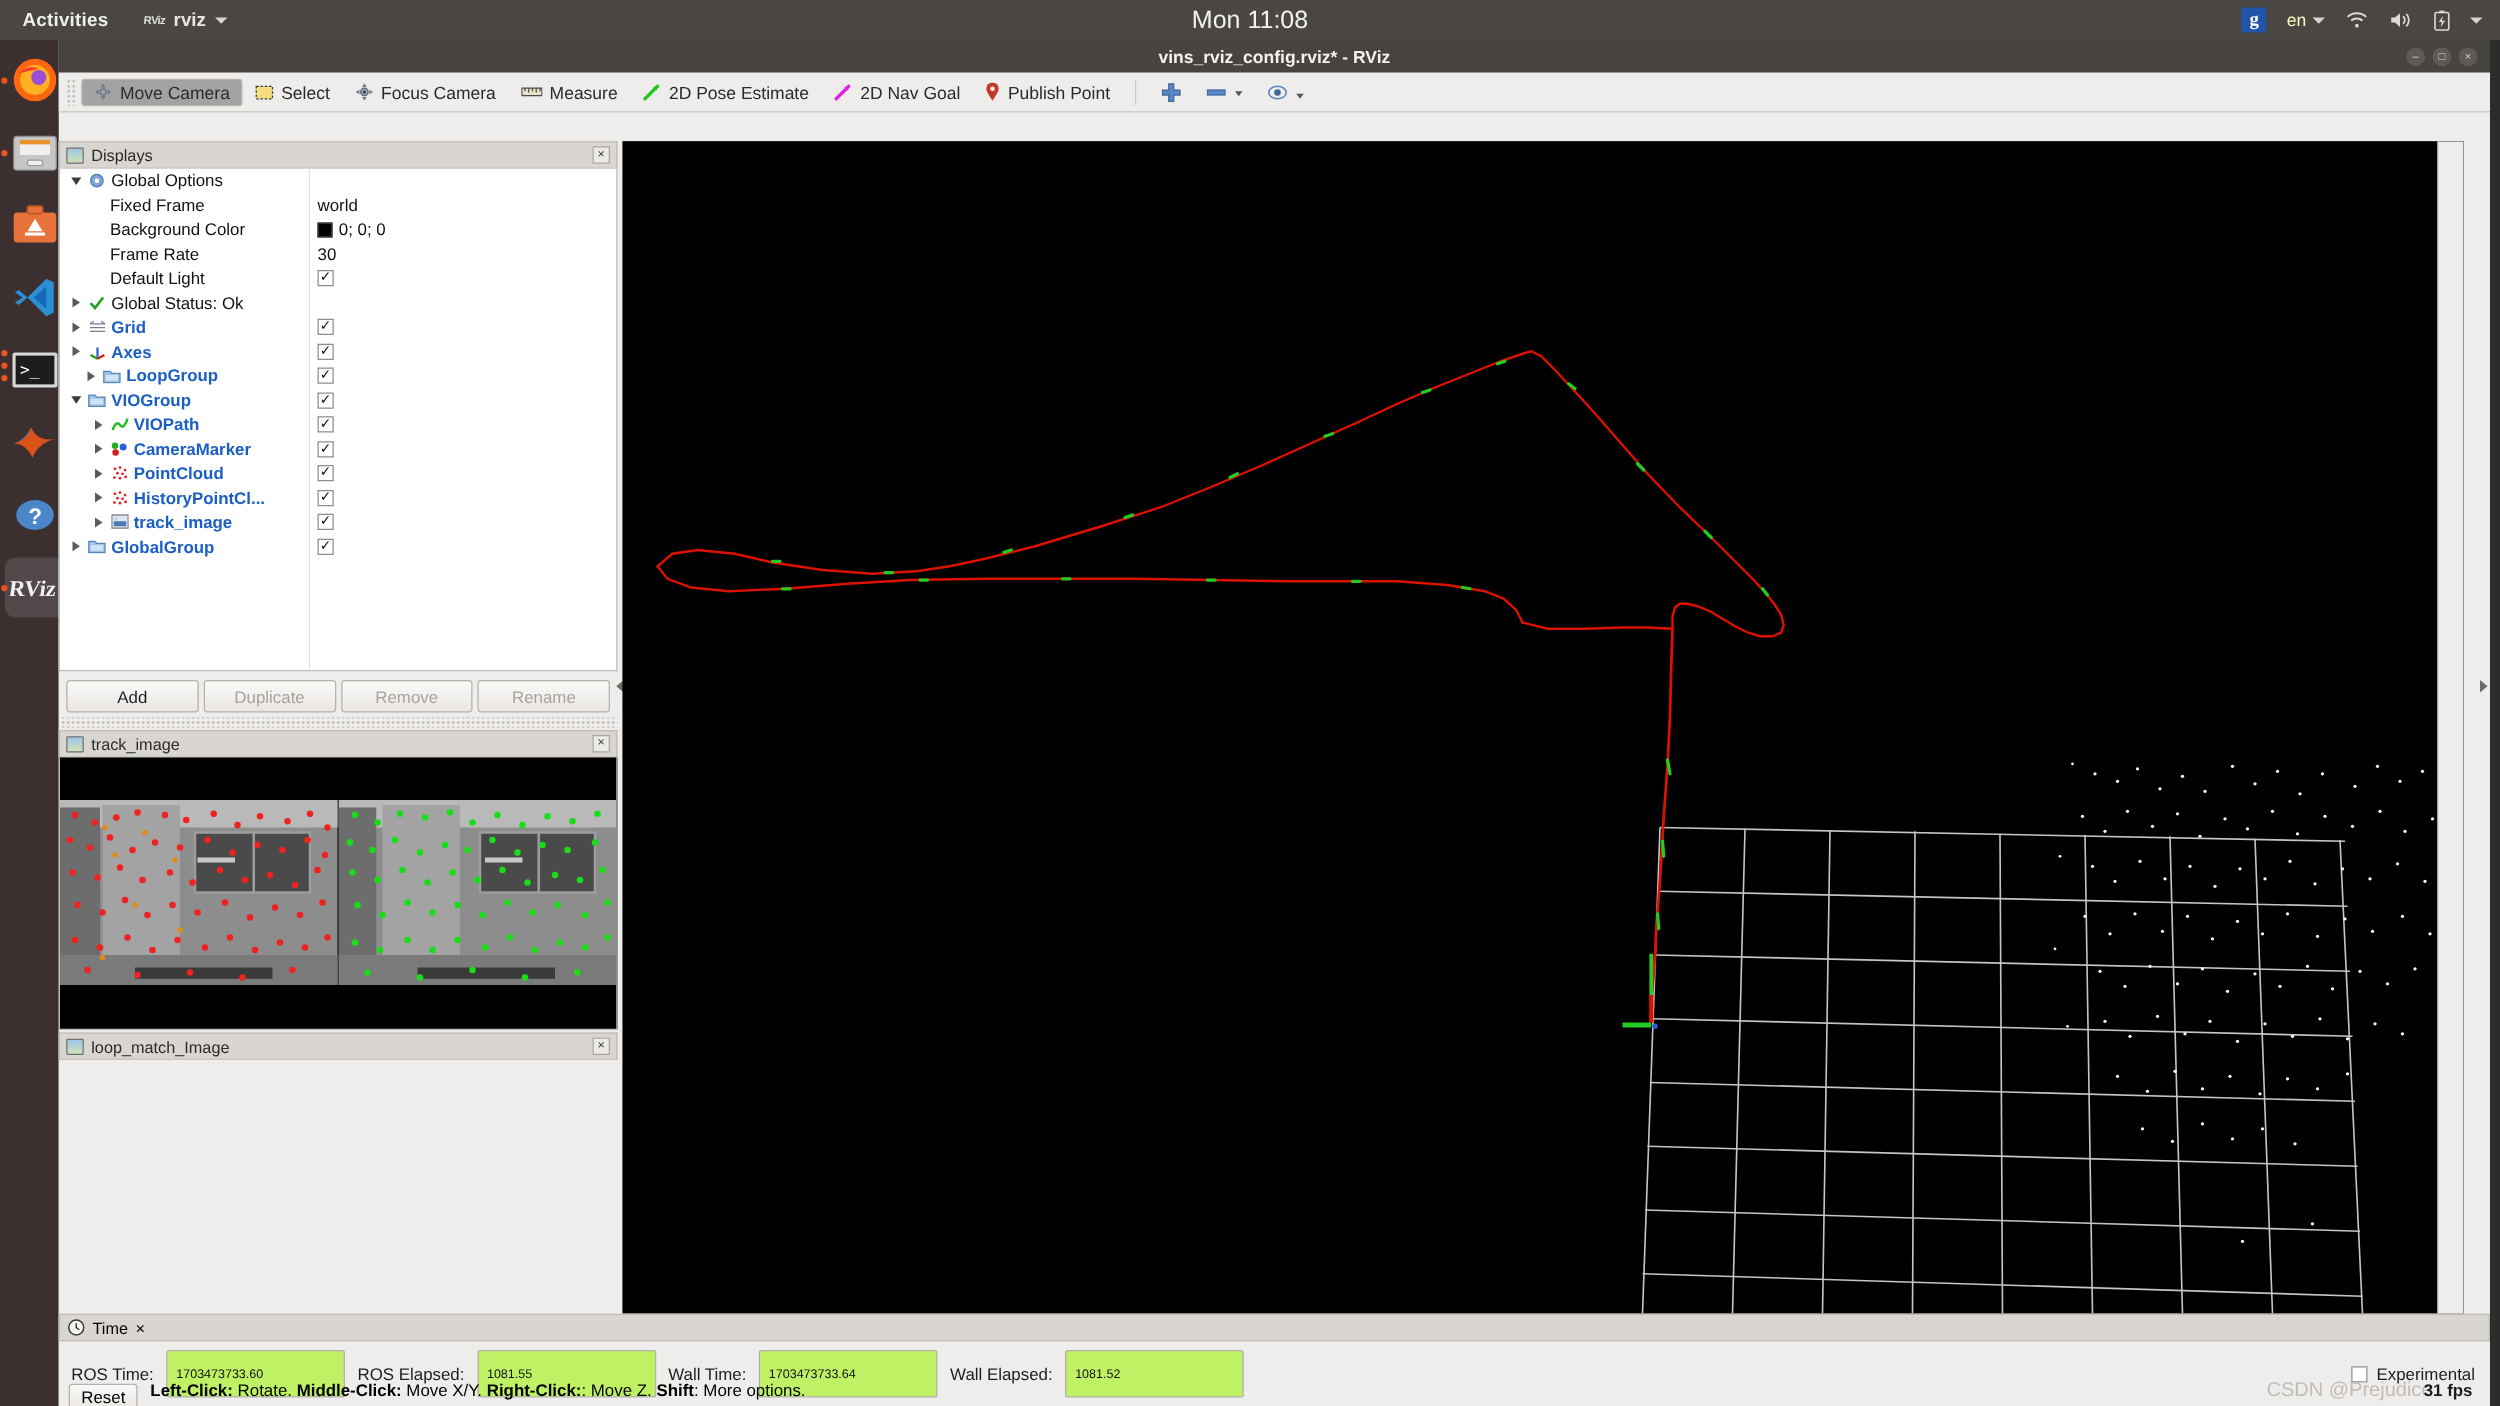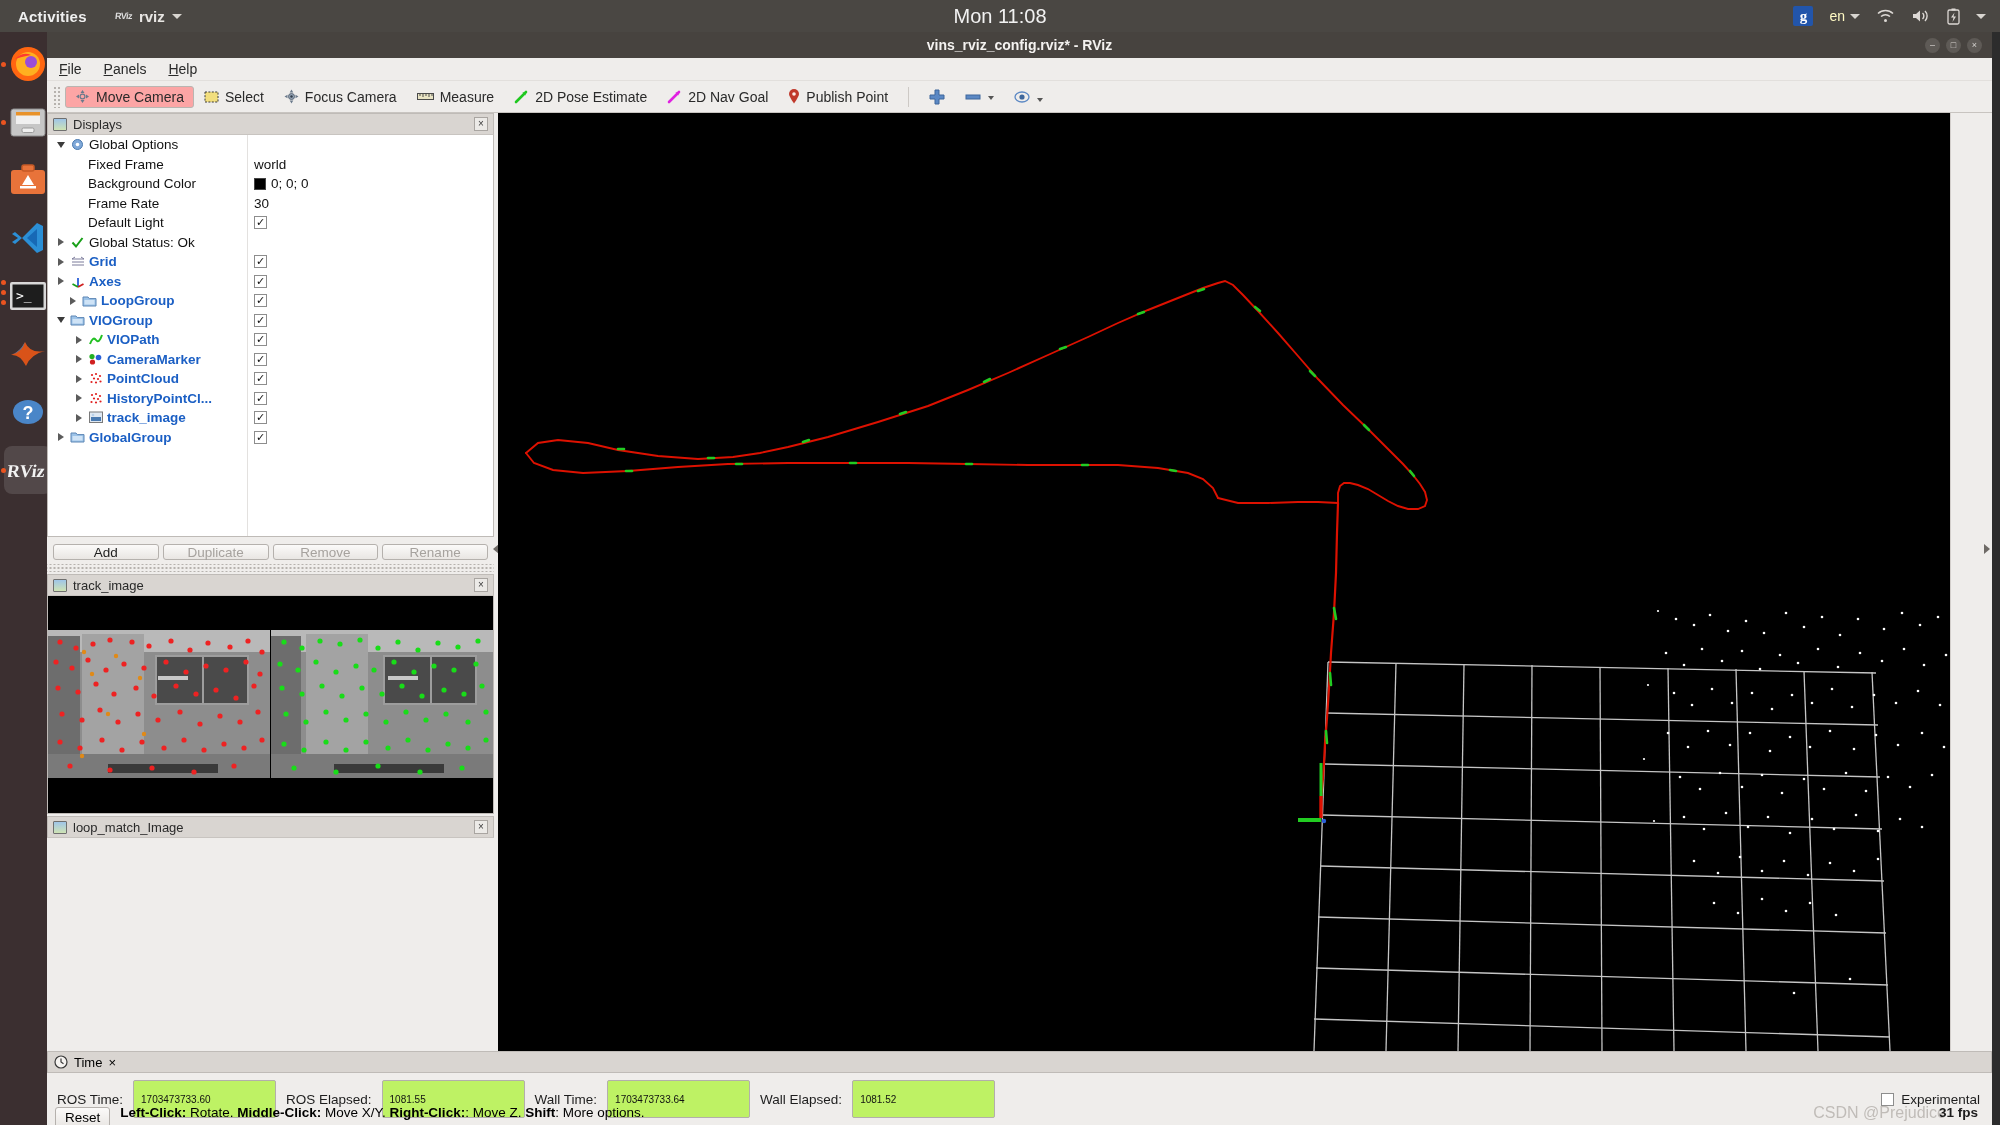--- a/index.html
+++ b/index.html
@@ -67,21 +67,21 @@
   
   #toolbar {
     height: 32px; background: #efedeb; display: flex; align-items: center;
     padding-left: 6px; gap: 0px; font-size: 14px; color: #2a2a2a;
     border-bottom: 1px solid #c8c4c0;
   }
   .grip { width: 8px; height: 22px; margin-right: 4px;
     background-image: radial-gradient(#b6b2ae 1px, transparent 1px);
     background-size: 4px 4px; }
   .tbtn { display: flex; align-items: center; gap: 6px; padding: 3px 10px; border-radius: 3px; white-space: nowrap; }
-  .tbtn.pressed { background: #fca5a5; border: 1px solid #b9b5b1; padding: 2px 9px; }
+  .tbtn.pressed { background: #a3a3a3; border: 1px solid #b9b5b1; padding: 2px 9px; }
   .tsep { width: 1px; height: 20px; background: #cdc9c5; margin: 0 10px; }
   .mini-caret { width:0;height:0;border-left:3px solid transparent;border-right:3px solid transparent;border-top:4px solid #555; margin-left:1px; align-self:flex-end; margin-bottom:2px;}
 
   
   #body { position: absolute; top: 81px; left: 0; width: 1945px; height: 938px; }
 
   #leftpanel { position: absolute; left: 0; top: 0; width: 447px; height: 938px; background: #efedeb; }
 
   .panel-hdr {
     height: 22px; background: #d9d5d1; border: 1px solid #bfbbb7; border-bottom: 1px solid #c8c4c0;
@@ -103,21 +103,21 @@
   .tlabel { color: #1b5fc4; font-weight: bold; }
   .tlabel.plain { color: #111; font-weight: normal; }
   .tval { position: absolute; left: 206px; font-size: 13.5px; color: #111; display:flex; align-items:center; gap:5px;}
   .chkbox { width: 13px; height: 13px; border: 1px solid #8d8d8d; background: #fff; display:flex;align-items:center;justify-content:center; font-size:11px; color:#111; line-height:1;}
   .swatch { width: 12px; height: 12px; background: #000; border: 1px solid #444; }
   .tico { width: 15px; height: 15px; margin-right: 4px; display:flex;align-items:center;justify-content:center;font-size:11px;}
 
   
   #btnrow { display: flex; gap: 4px; padding: 7px 6px 4px 6px; }
   .pbtn {
-    flex: 1; height: 16px; border: 1px solid #b5b1ad; background: linear-gradient(#fbfaf9,#e9e6e3);
+    flex: 1; height: 26px; border: 1px solid #b5b1ad; background: linear-gradient(#fbfaf9,#e9e6e3);
     border-radius: 3px; font-size: 13.5px; color: #1d1d1d; display: flex; align-items: center; justify-content: center;
   }
   .pbtn.disabled { color: #a6a29e; }
   .dotgrip { height: 8px; background-image: radial-gradient(#b6b2ae 1px, transparent 1px); background-size: 4px 4px; background-position: center; }
   #trackimg-body { background: #000; border: 1px solid #bfbbb7; border-top: none; height: 218px; position: relative; overflow: hidden; }
   #loopimg-body { background: #000; border: 1px solid #bfbbb7; border-top: none; height: 186px; position: relative; overflow: hidden; }
   #noimage {
     position: absolute; left: 85px; top: 0; width: 250px; height: 100%;
     background: #fff; display:flex; align-items:center; justify-content:center;
     font-size: 34px; color: #2a2a2a; letter-spacing: 2px; font-family: "DejaVu Sans", sans-serif;
@@ -275,25 +275,20 @@
 
   <div id="titlebar">
     <span class="title">vins_rviz_config.rviz* - RViz</span>
     <span class="wbtns">
       <span class="wbtn">–</span>
       <span class="wbtn">□</span>
       <span class="wbtn">×</span>
     </span>
   </div>
 
-  <div id="menubar">
-    <span><u>F</u><span>ile</span></span>
-    <span><u>P</u><span>anels</span></span>
-    <span><u>H</u><span>elp</span></span>
-  </div>
 
   <div id="toolbar">
     <div class="grip"></div>
 
     <div class="tbtn pressed">
       <span>
         <svg width="15" height="15" viewBox="0 0 15 15">
             <path d="M7.5 1 L9.5 4 H5.5z M7.5 14 L5.5 11 H9.5z M1 7.5 L4 5.5 V9.5z M14 7.5 L11 9.5 V5.5z" fill="#6b7a8c"></path>
             <circle cx="7.5" cy="7.5" r="2.4" fill="none" stroke="#6b7a8c" stroke-width="1.2"></circle>
           </svg>

